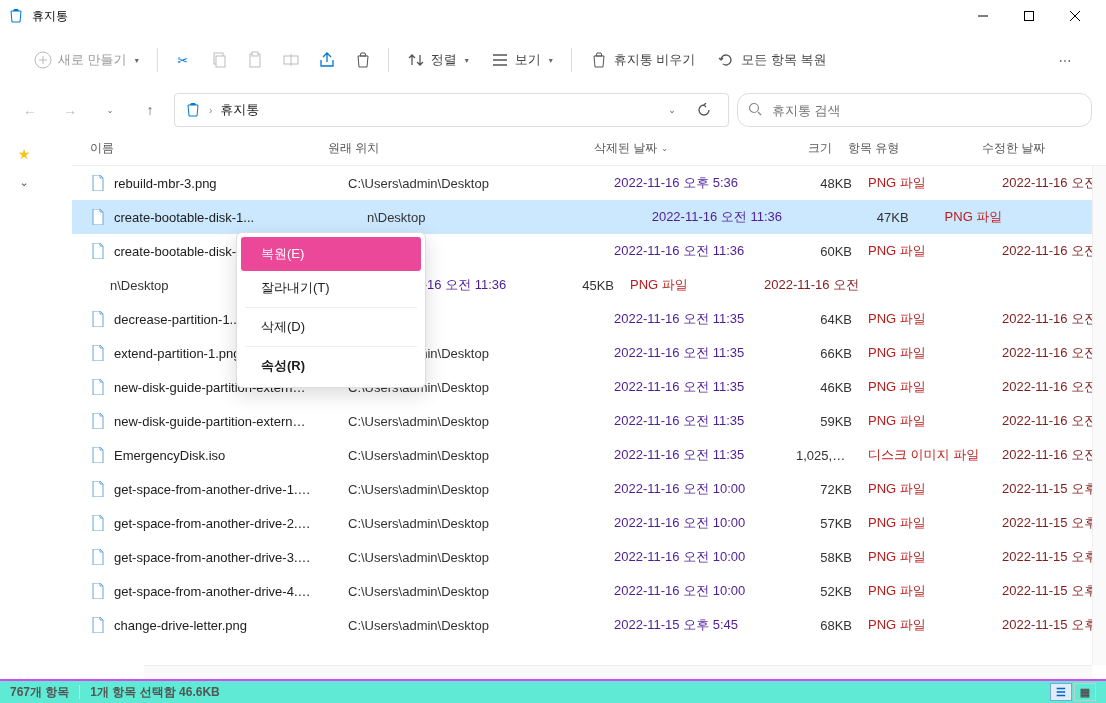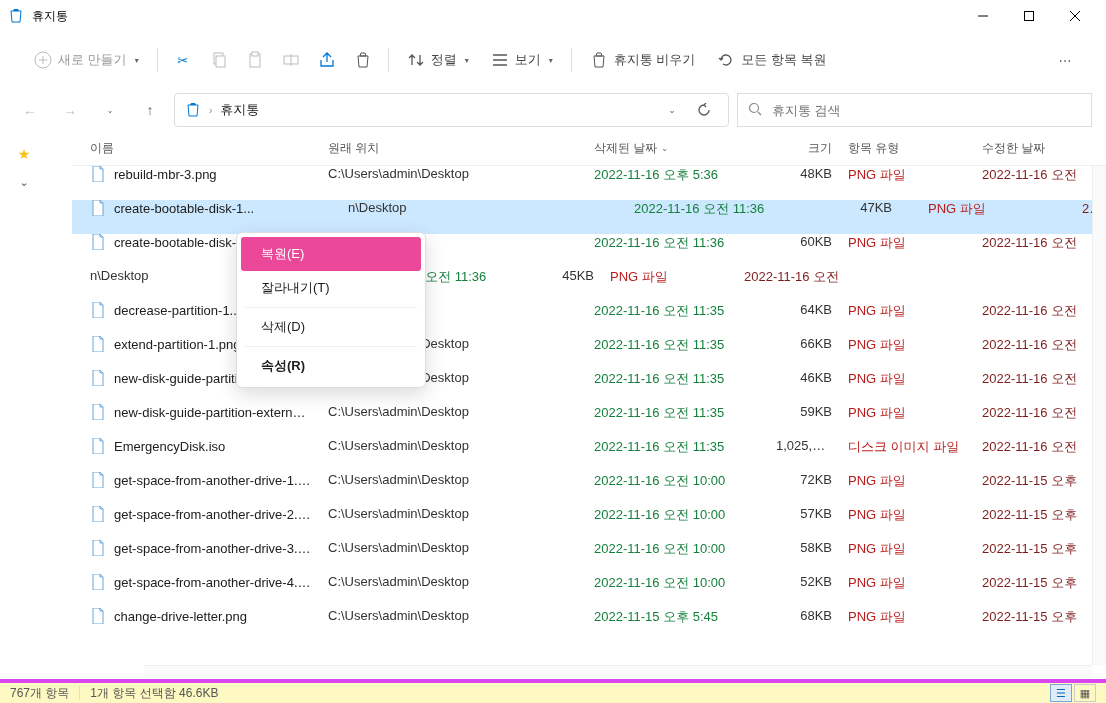--- a/index.html
+++ b/index.html
@@ -73,21 +73,21 @@
 }
 .bc-icon { width: 16px; height: 16px; display:flex; align-items:center; justify-content:center; color:#0078d4; font-size:12px; }
 .bc-sep { color: #888; font-size: 10px; }
 .bc-text { font-size: 13px; }
 .bc-right { margin-left: auto; display: flex; gap: 4px; }
 .bc-btn { width: 28px; height: 28px; display:flex; align-items:center; justify-content:center; color:#555; }
 .search-box {
   width: 355px;
   height: 34px;
   border: 1px solid #ddd;
-  border-radius: 0;
+  border-radius: 12px;
   display: flex;
   align-items: center;
   padding: 16px 10px;
   background: #fff;
 }
 .search-icon { width: 16px; color: #666; margin-right: 8px; }
 .search-input { border: none; outline: none; font-size: 13px; color: #888; flex: 1; background: transparent; }
 .content-area {
   position: absolute;
   left: 0; right: 0; top: 132px; bottom: 24px;
@@ -113,31 +113,31 @@
 .col-deleted { width: 182px; }
 .col-size { width: 72px; justify-content: flex-end; }
 .col-type { width: 134px; }
 .col-modified { flex: 1; }
 .sort-arrow { font-size: 8px; color: #666; }
 .file-list { flex: 1; overflow: hidden; }
 .file-row {
   display: flex;
   padding: 0 0 0 10px;
   height: 34px;
-  align-items: flex-start;
+  align-items: center;
   font-size: 13px;
 }
 .file-row.selected { background: #cce8ff; gap: 20px; }
 .file-icon { width: 16px; height: 16px; margin-right: 8px; display: flex; align-items:center; justify-content:center; flex-shrink:0; }
 .file-icon svg { width: 14px; height: 16px; }
 .cell { padding: 0 8px; overflow: hidden; white-space: nowrap; text-overflow: ellipsis; }
 .cell-name { width: 238px; display: flex; align-items: center; }
 .cell-name span { overflow: hidden; text-overflow: ellipsis; white-space: nowrap; }
-.cell-path { width: 266px; color: #333; }
-.cell-deleted { width: 182px; color: #15803d; }
+.cell-path { width: 266px; color: #333; margin-left: 20px; }
+.cell-deleted { width: 182px; color: #4c1d95; }
 .cell-size { width: 72px; text-align: right; color: #333; }
 .cell-type { width: 134px; color: #b91c1c; }
 .cell-modified { flex: 1; color: #7f1d1d; }
 .scrollbar-v {
   position: absolute;
   right: 0; top: 34px; bottom: 14px; width: 14px;
   border-left: 1px solid #eee;
   background: #fafafa;
 }
 .scrollbar-h {
@@ -159,22 +159,23 @@
 }
 .ctx-item { padding: 8px 20px; border-radius: 3px; }
 .ctx-item.highlight { background: #ec4899; color: #fff; }
 .ctx-divider { height: 1px; background: #eee; margin: 2px 4px; }
 .status-bar {
   position: absolute;
   left: 0; right: 0; bottom: 0; height: 24px;
   display: flex; align-items: center;
   padding: 0 10px;
   font-size: 12px; color: #555;
-  background: #fef9c3;
-  border-top: 4px solid #d946ef;
+  background: #5eead4;
+  border-top: 2px solid #d946ef;
+  font-weight: bold;
 }
 .status-sep { width: 1px; height: 14px; background: #ddd; margin: 0 10px; }
 .view-toggles { margin-left: auto; display: flex; gap: 2px; }
 .view-toggle { width: 22px; height: 18px; border: 1px solid #ccc; display: flex; align-items:center; justify-content:center; font-size: 11px; }
 .view-toggle.active { background: #e0ecf7; border-color: #7aa7d4; color: #0064c8; }
 </style>
 </head>
 <body>
 
 <div class="title-bar">

